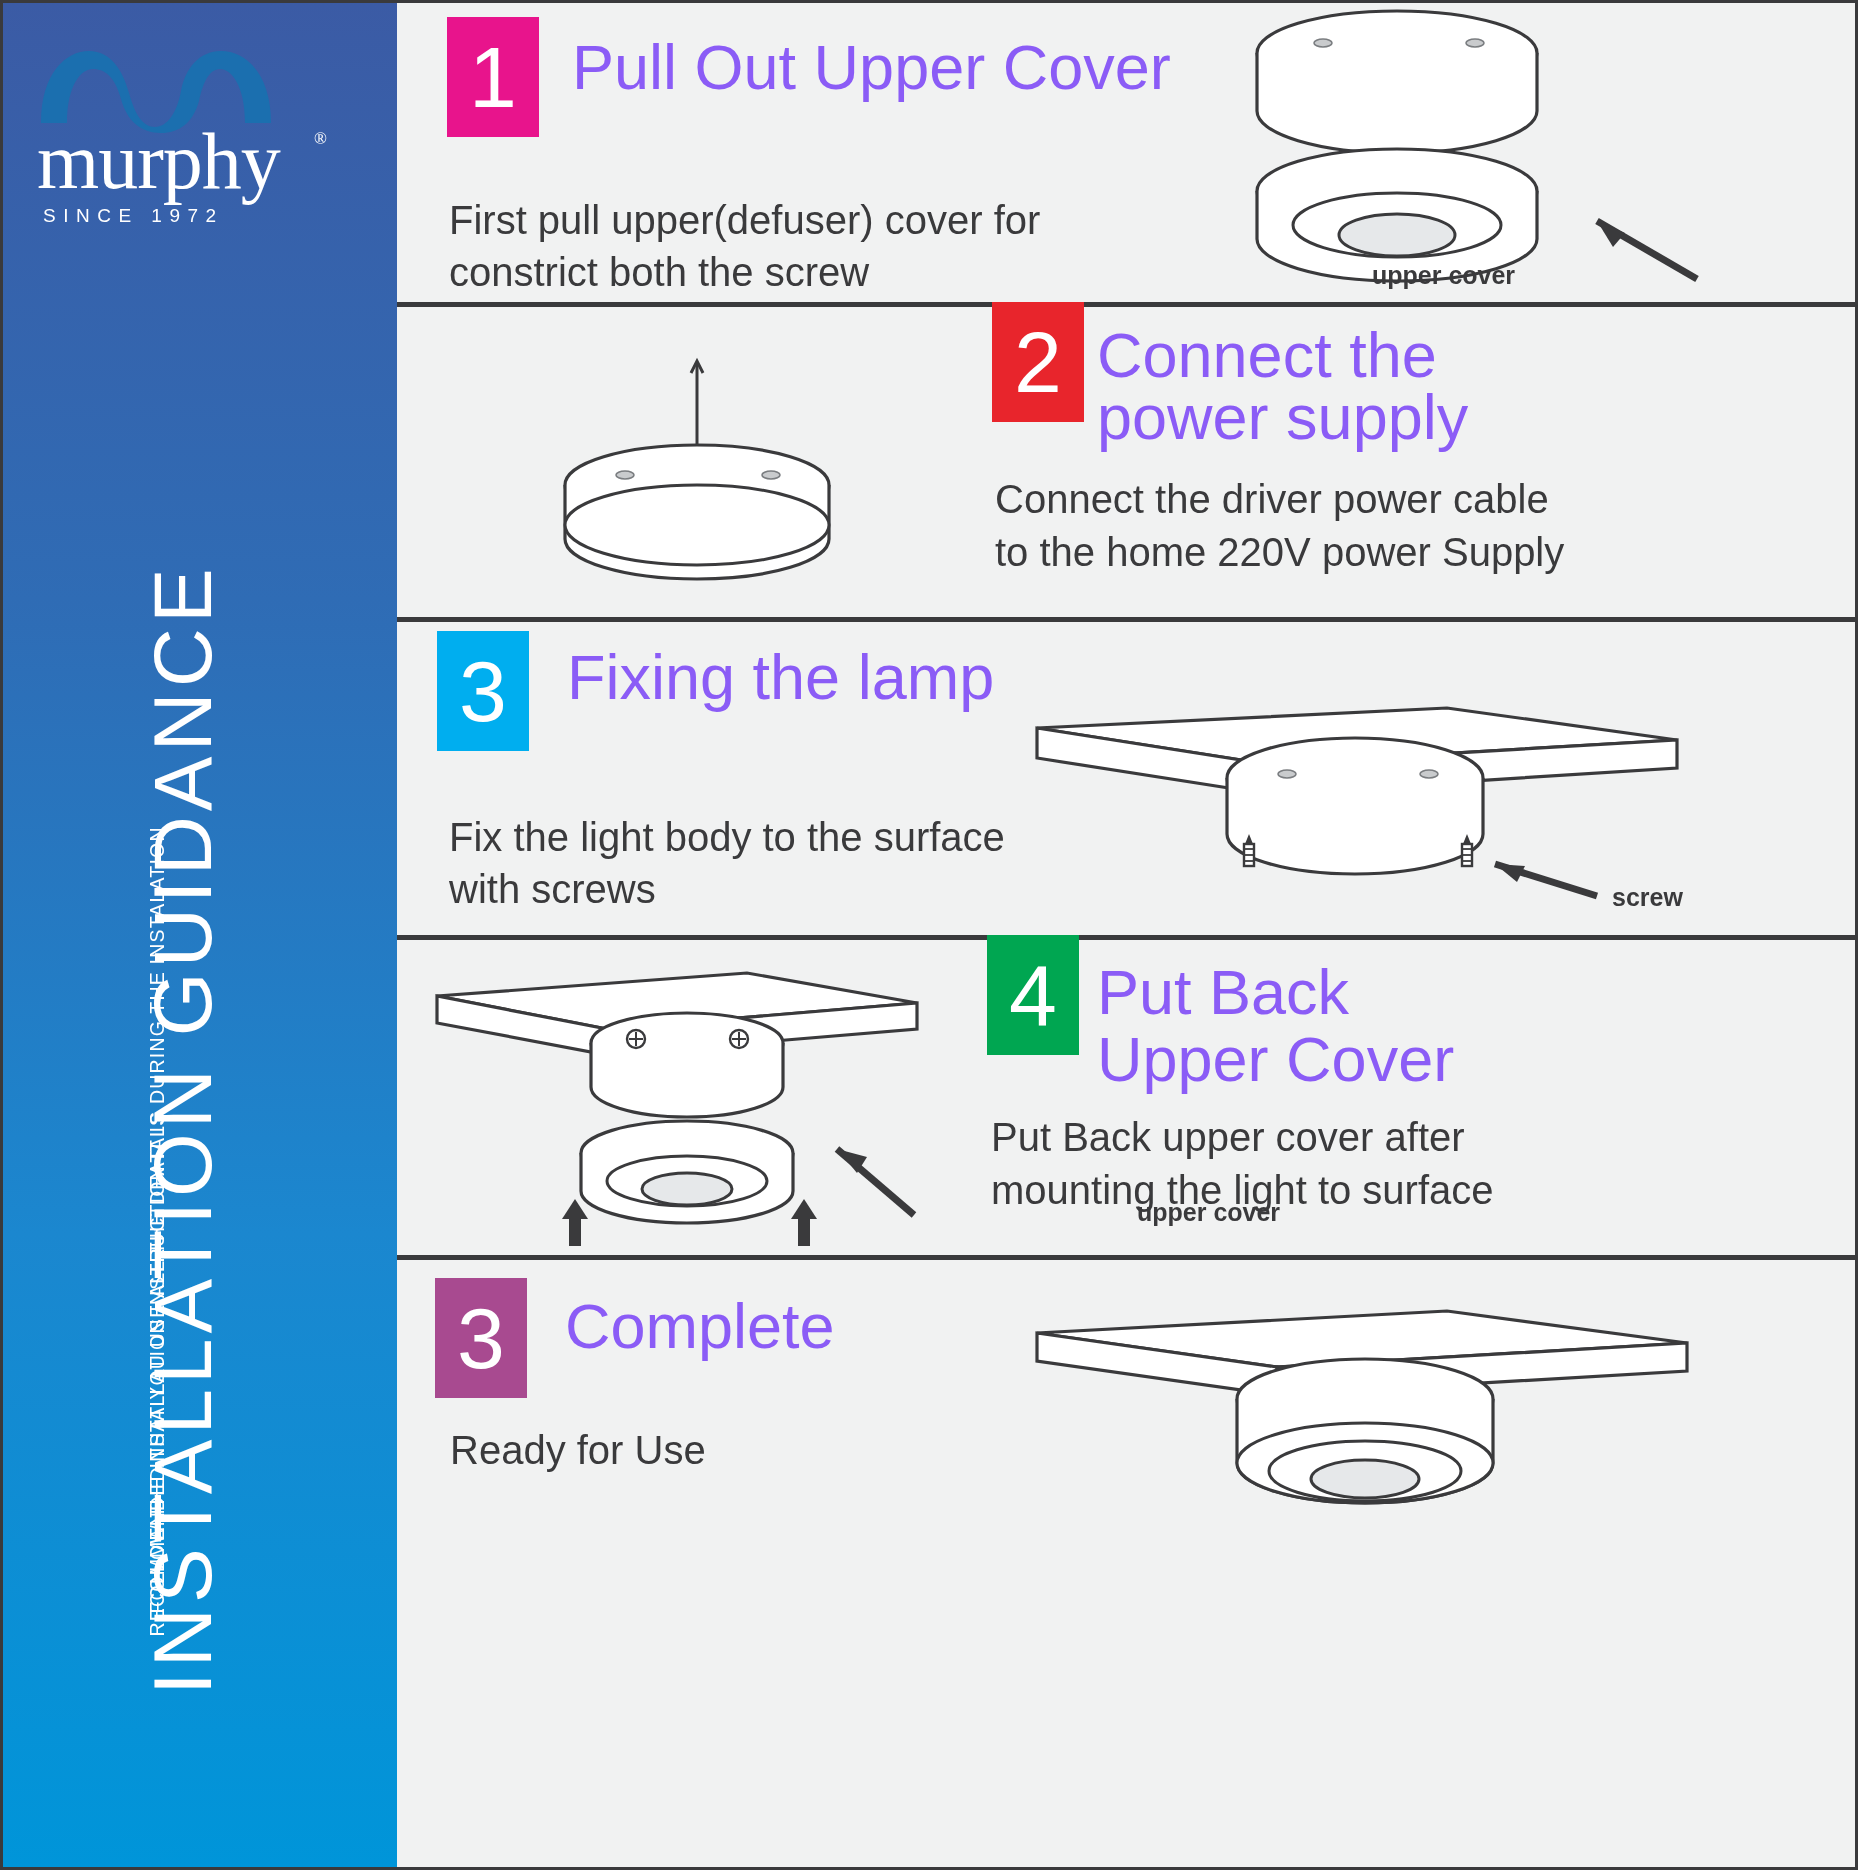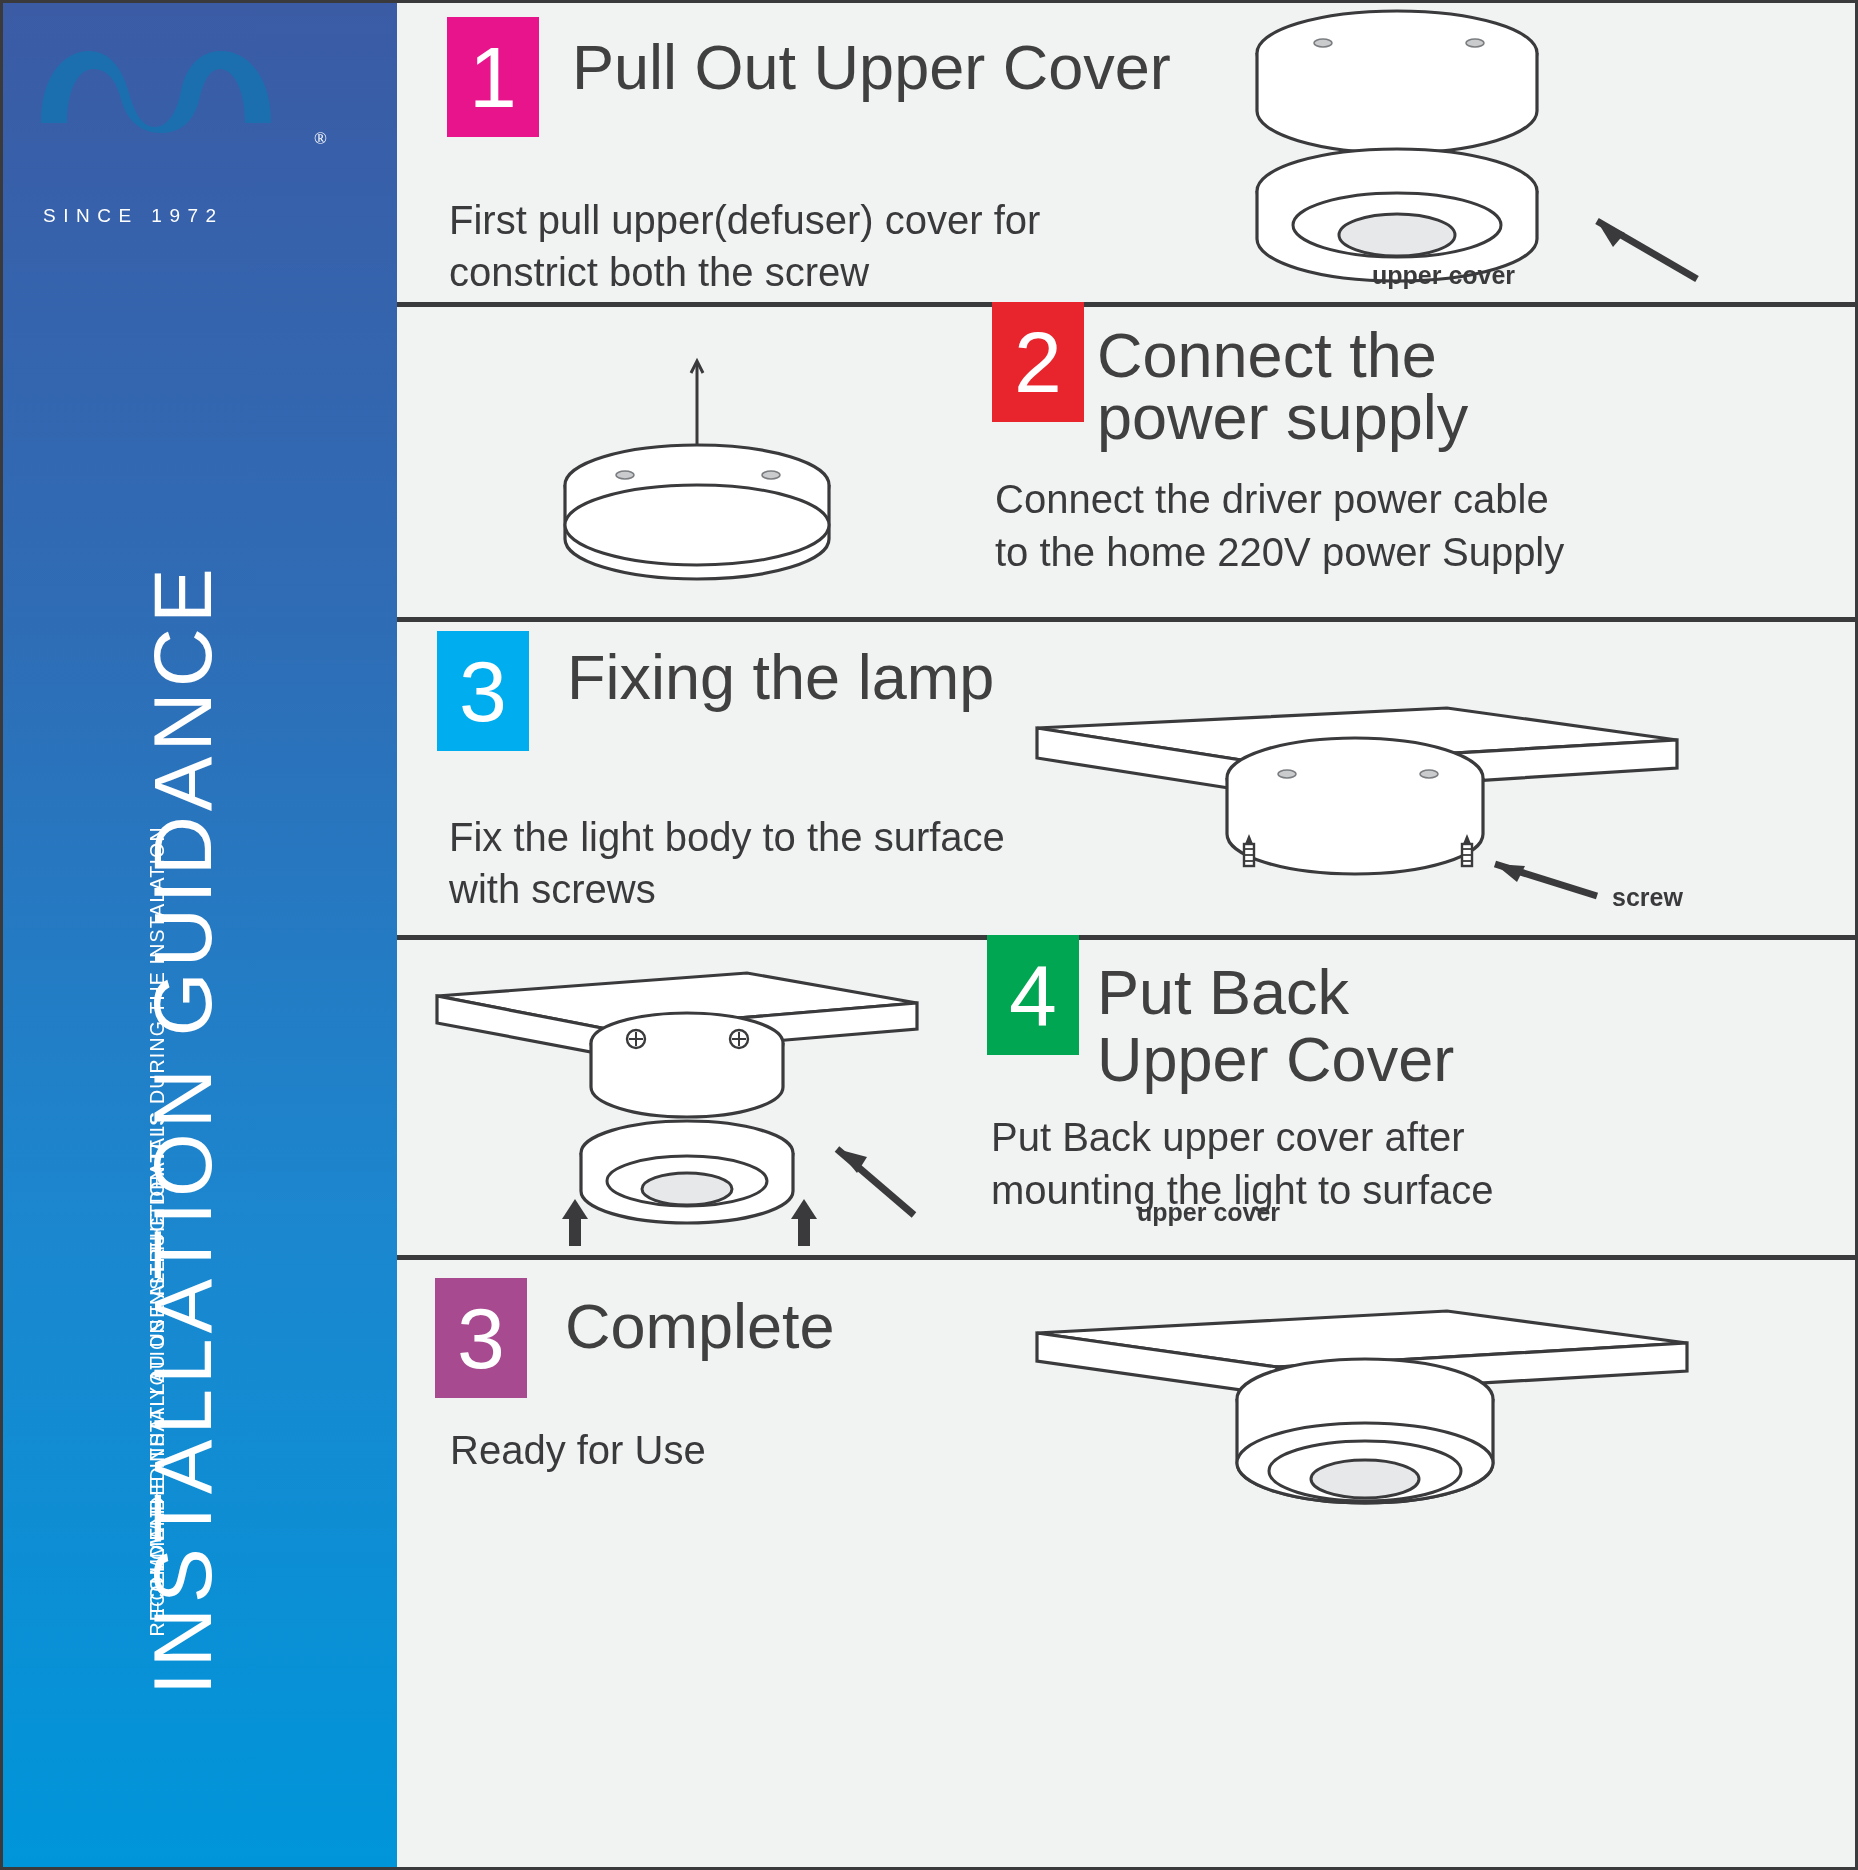--- a/index.html
+++ b/index.html
@@ -84,21 +84,21 @@
     width:92px;height:120px;
     display:flex;align-items:center;justify-content:center;
     color:#ffffff;
     font-size:86px;
     line-height:86px;
     font-family:"Liberation Sans",sans-serif;
     z-index:5;
   }
   .title{
     position:absolute;
-    color:#404040;
+    color:#8b5cf6;
     font-size:63px;
     line-height:68px;
     font-family:"Liberation Sans",sans-serif;
     font-weight:400;
   }
   .desc{
     position:absolute;
     color:#3a3a3c;
     font-size:40px;
     line-height:58px;
@@ -128,20 +128,21 @@
                  C136 84, 146 70, 150 48 C154 26, 168 8, 190 8 C214 8, 240 30, 240 80
                  L214 80 C214 42, 200 26, 189 26 C178 26, 172 40, 168 58
                  C162 80, 148 90, 130 90 C110 90, 96 78, 90 56 C84 34, 74 26, 62 26
                  C50 26, 36 42, 36 80 Z" fill="#1b6faf"></path>
         <path d="M36 80 C36 42, 50 26, 62 26 C74 26, 84 34, 90 56 C96 78, 110 90, 130 90
                  C148 90, 162 80, 168 58 C172 40, 178 26, 189 26 C200 26, 214 42, 214 80
                  L190 80 C190 52, 182 42, 176 42 C170 42, 166 52, 162 66
                  C156 84, 142 92, 126 92 C108 92, 96 80, 90 62 C84 44, 76 42, 70 42
                  C62 42, 58 52, 58 80 Z" fill="#ffffff" opacity="0"></path>
       </svg>
+      <div class="logo-word">murphy</div>
       <div class="logo-reg">®</div>
       <div class="logo-since">SINCE 1972</div>
     </div>
 
     <div class="vert-wrap">
       <div class="vtitle">INSTALLATION GUIDANCE</div>
       <div class="vsub1">FOLLOW THE INSTALLATION INSTRUCTION IT IS</div>
       <div class="vsub2">RECOMMENDED THAT YOU USE ALL THE DEATALS  DURING THE INSTALATION</div>
     </div>
   </div>

